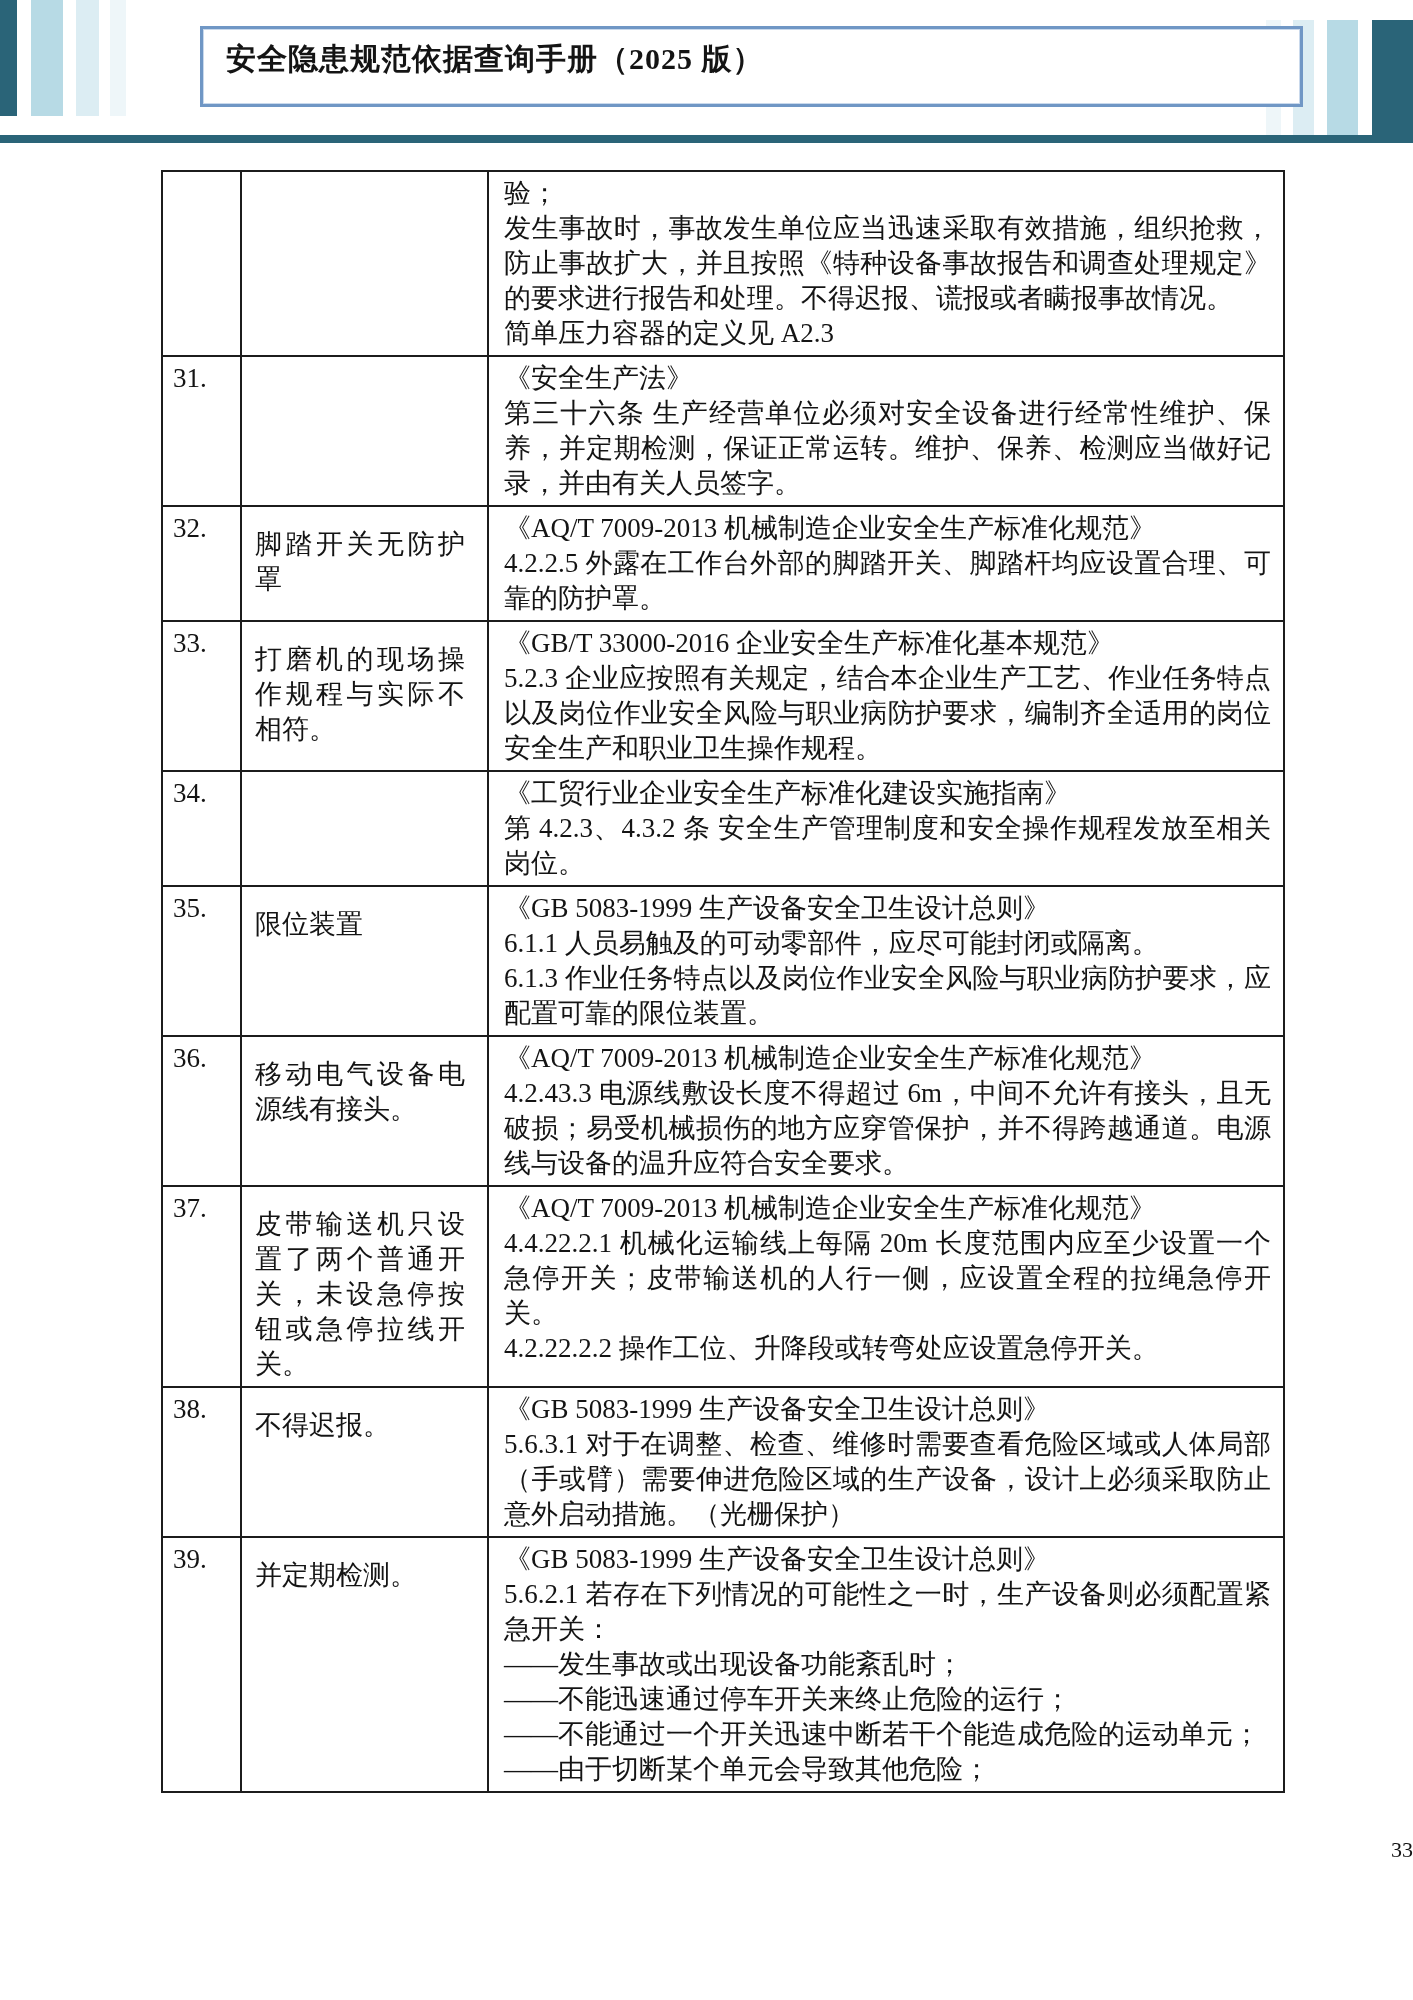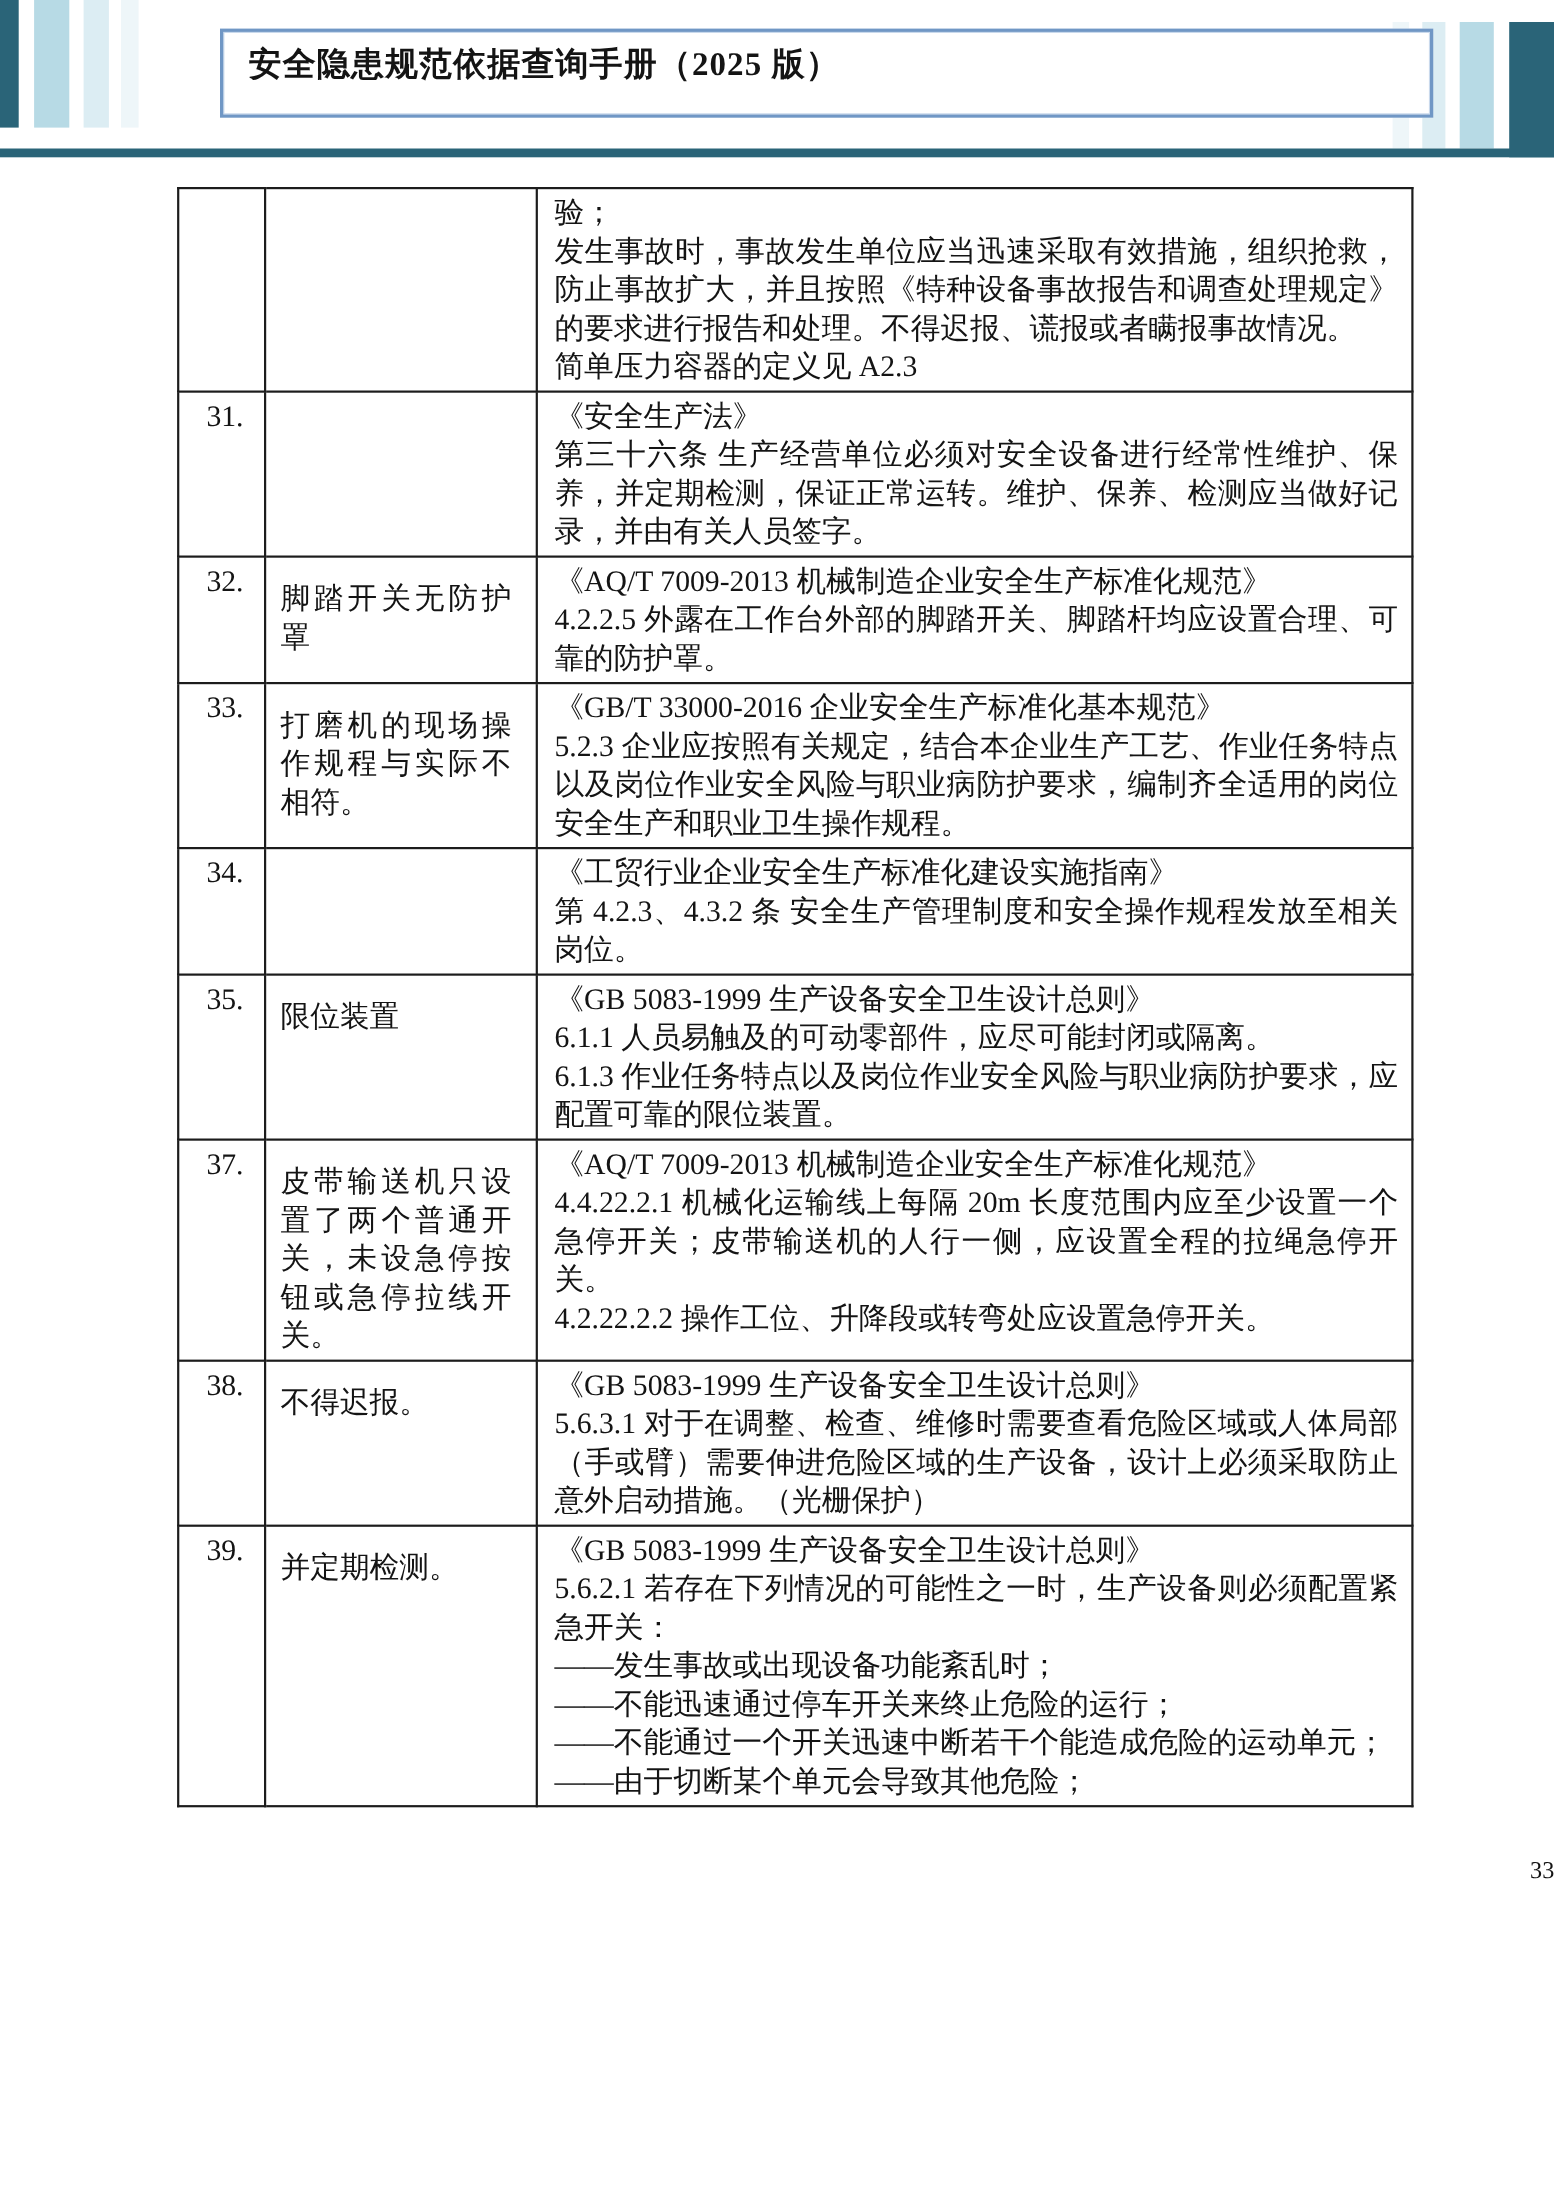--- a/index.html
+++ b/index.html
@@ -43,21 +43,21 @@
   .table-wrap{margin:27px 0 0 161px;width:1122px;}
   table.rules{
     border-collapse:collapse;table-layout:fixed;width:1122px;
   }
   table.rules td{
     border:2px solid var(--table-border);
     vertical-align:top;
     font-size:27px;line-height:35px;
     box-sizing:border-box;
   }
-  td.num-cell{padding:4px 4px 4px 10px;font-size:26px;text-align:center;}
+  td.num-cell{padding:4px 4px 4px 10px;font-size:26px;}
   td.issue-cell{
     padding:20px 22px 4px 13px;
     vertical-align:middle;
     text-align:justify;text-justify:inter-ideograph;
   }
   td.basis-cell{padding:4px 12px 4px 15px;}
   .para{text-align:justify;text-justify:inter-ideograph;}
   
   .page-footer{margin-top:44px;text-align:right;font-size:22px;}
 </style>
@@ -136,20 +136,28 @@
   <tr>
     <td class="num-cell"><span>35.</span></td>
     <td class="issue-cell"><span>限位装置</span></td>
     <td class="basis-cell">
             <div class="para">《GB 5083-1999 生产设备安全卫生设计总则》</div>
             <div class="para">6.1.1 人员易触及的可动零部件，应尽可能封闭或隔离。</div>
             <div class="para">6.1.3 作业任务特点以及岗位作业安全风险与职业病防护要求，应配置可靠的限位装置。</div>
           </td>
   </tr>
 
+  <tr>
+    <td class="num-cell"><span>36.</span></td>
+    <td class="issue-cell"><span>移动电气设备电源线有接头。</span></td>
+    <td class="basis-cell">
+            <div class="para">《AQ/T 7009-2013 机械制造企业安全生产标准化规范》</div>
+            <div class="para">4.2.43.3 电源线敷设长度不得超过 6m，中间不允许有接头，且无破损；易受机械损伤的地方应穿管保护，并不得跨越通道。电源线与设备的温升应符合安全要求。</div>
+          </td>
+  </tr>
 
   <tr>
     <td class="num-cell"><span>37.</span></td>
     <td class="issue-cell"><span>皮带输送机只设置了两个普通开关，未设急停按钮或急停拉线开关。</span></td>
     <td class="basis-cell">
             <div class="para">《AQ/T 7009-2013 机械制造企业安全生产标准化规范》</div>
             <div class="para">4.4.22.2.1 机械化运输线上每隔 20m 长度范围内应至少设置一个急停开关；皮带输送机的人行一侧，应设置全程的拉绳急停开关。</div>
             <div class="para">4.2.22.2.2 操作工位、升降段或转弯处应设置急停开关。</div>
           </td>
   </tr>

